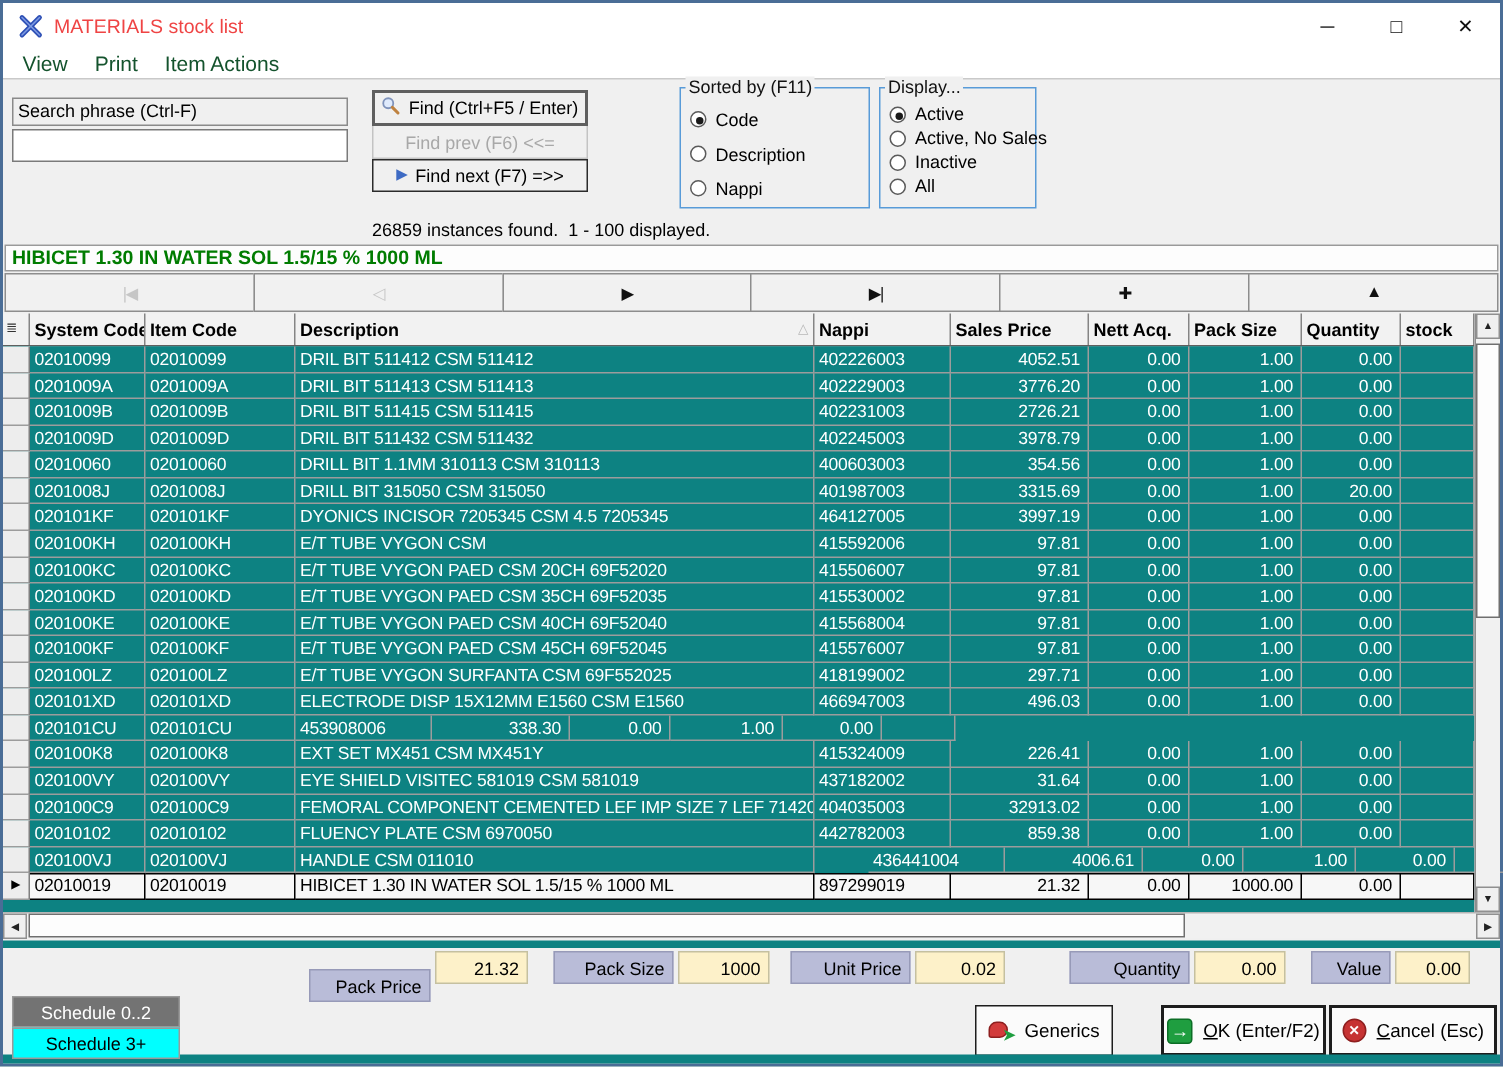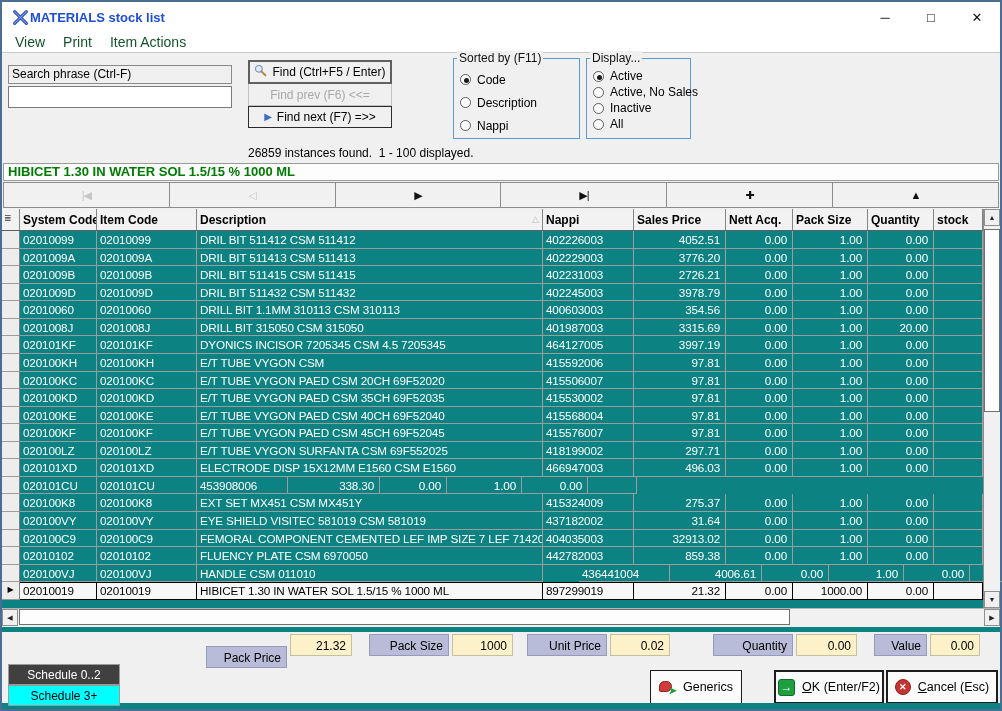--- a/index.html
+++ b/index.html
@@ -2,21 +2,21 @@
 <html><head>
 <meta charset="utf-8">
 <style>
   * { margin:0; padding:0; box-sizing:border-box; font-family:"Liberation Sans", sans-serif; }
   html,body { width:1002px; height:711px; overflow:hidden; background:#d8d8d8; }
   .window { position:relative; width:1002px; height:711px; border:2px solid #4a6d96; background:#f0f0f0; }
 
   
   .titlebar { position:absolute; top:0; left:0; right:0; height:30px; background:#fff; display:flex; align-items:center; }
   .app-icon { margin-left:9px; width:18px; height:18px; display:flex; align-items:center; justify-content:center; }
-  .win-title { margin-left:1px; font-size:13px; color:#1d4ed8;font-weight:bold; }
+  .win-title { margin-left:7px; font-size:13px; color:#ef4444; }
   .win-controls { margin-left:auto; display:flex; height:100%; }
   .win-btn { width:46px; height:100%; display:flex; align-items:center; justify-content:center; font-size:13px; color:#111; font-weight:300; }
 
   
   .menubar { position:absolute; top:30px; left:0; right:0; height:20px; background:#fff; display:flex; align-items:center; padding-left:4px; }
   .menu-item { font-size:14px; padding:2px 9px; color:#14532d; }
 
   
   .toppanel { position:absolute; top:50px; left:0; right:0; height:111px; background:#f0f0f0; border-top:1px solid #c9c9c9; }
   .search-label { position:absolute; left:6px; top:12px; width:224px; height:19px; border:1px solid #8a8a8a; background:#f0f0f0; font-size:12px; line-height:17px; padding-left:3px; }
@@ -390,21 +390,21 @@
         <div class="tcell num" style="width: 75px;">1.00</div>
         <div class="tcell num" style="width: 66px;">0.00</div>
         <div class="tcell" style="width: 49px;"></div>
       </div>
       <div class="trow">
         <div class="gcell"></div>
         <div class="tcell" style="width: 77px;">020100K8</div>
         <div class="tcell" style="width: 100px;">020100K8</div>
         <div class="tcell" style="width: 346px;">EXT SET MX451 CSM  MX451Y</div>
         <div class="tcell" style="width: 91px;">415324009</div>
-        <div class="tcell num" style="width: 92px;">275.37</div>
+        <div class="tcell num" style="width: 92px;">226.41</div>
         <div class="tcell num" style="width: 67px;">0.00</div>
         <div class="tcell num" style="width: 75px;">1.00</div>
         <div class="tcell num" style="width: 66px;">0.00</div>
         <div class="tcell" style="width: 49px;"></div>
       </div>
       <div class="trow">
         <div class="gcell"></div>
         <div class="tcell" style="width: 77px;">020100VY</div>
         <div class="tcell" style="width: 100px;">020100VY</div>
         <div class="tcell" style="width: 346px;">EYE SHIELD VISITEC 581019 CSM 581019</div>
@@ -497,21 +497,21 @@
         <div class="flabel">Quantity</div>
         <div class="fvalue">0.00</div>
       </div>
       <div class="fgroup fg5">
         <div class="flabel">Value</div>
         <div class="fvalue">0.00</div>
       </div>
     </div>
 
   <div class="schedules" id="schedules">
-      <div class="sched" style="background: #404040; color: rgb(255, 255, 255);">Schedule 0..2</div>
+      <div class="sched" style="background: #737373; color: rgb(255, 255, 255);">Schedule 0..2</div>
       <div class="sched" style="background: rgb(0, 255, 255); color: rgb(0, 0, 0);">Schedule 3+</div>
     </div>
 
   <div class="action-btn btn-generics">
     <span class="icon-generics">
       <span class="pill"></span>
         <span class="garr">➤</span>
     </span>
     <span>Generics</span>
   </div>

